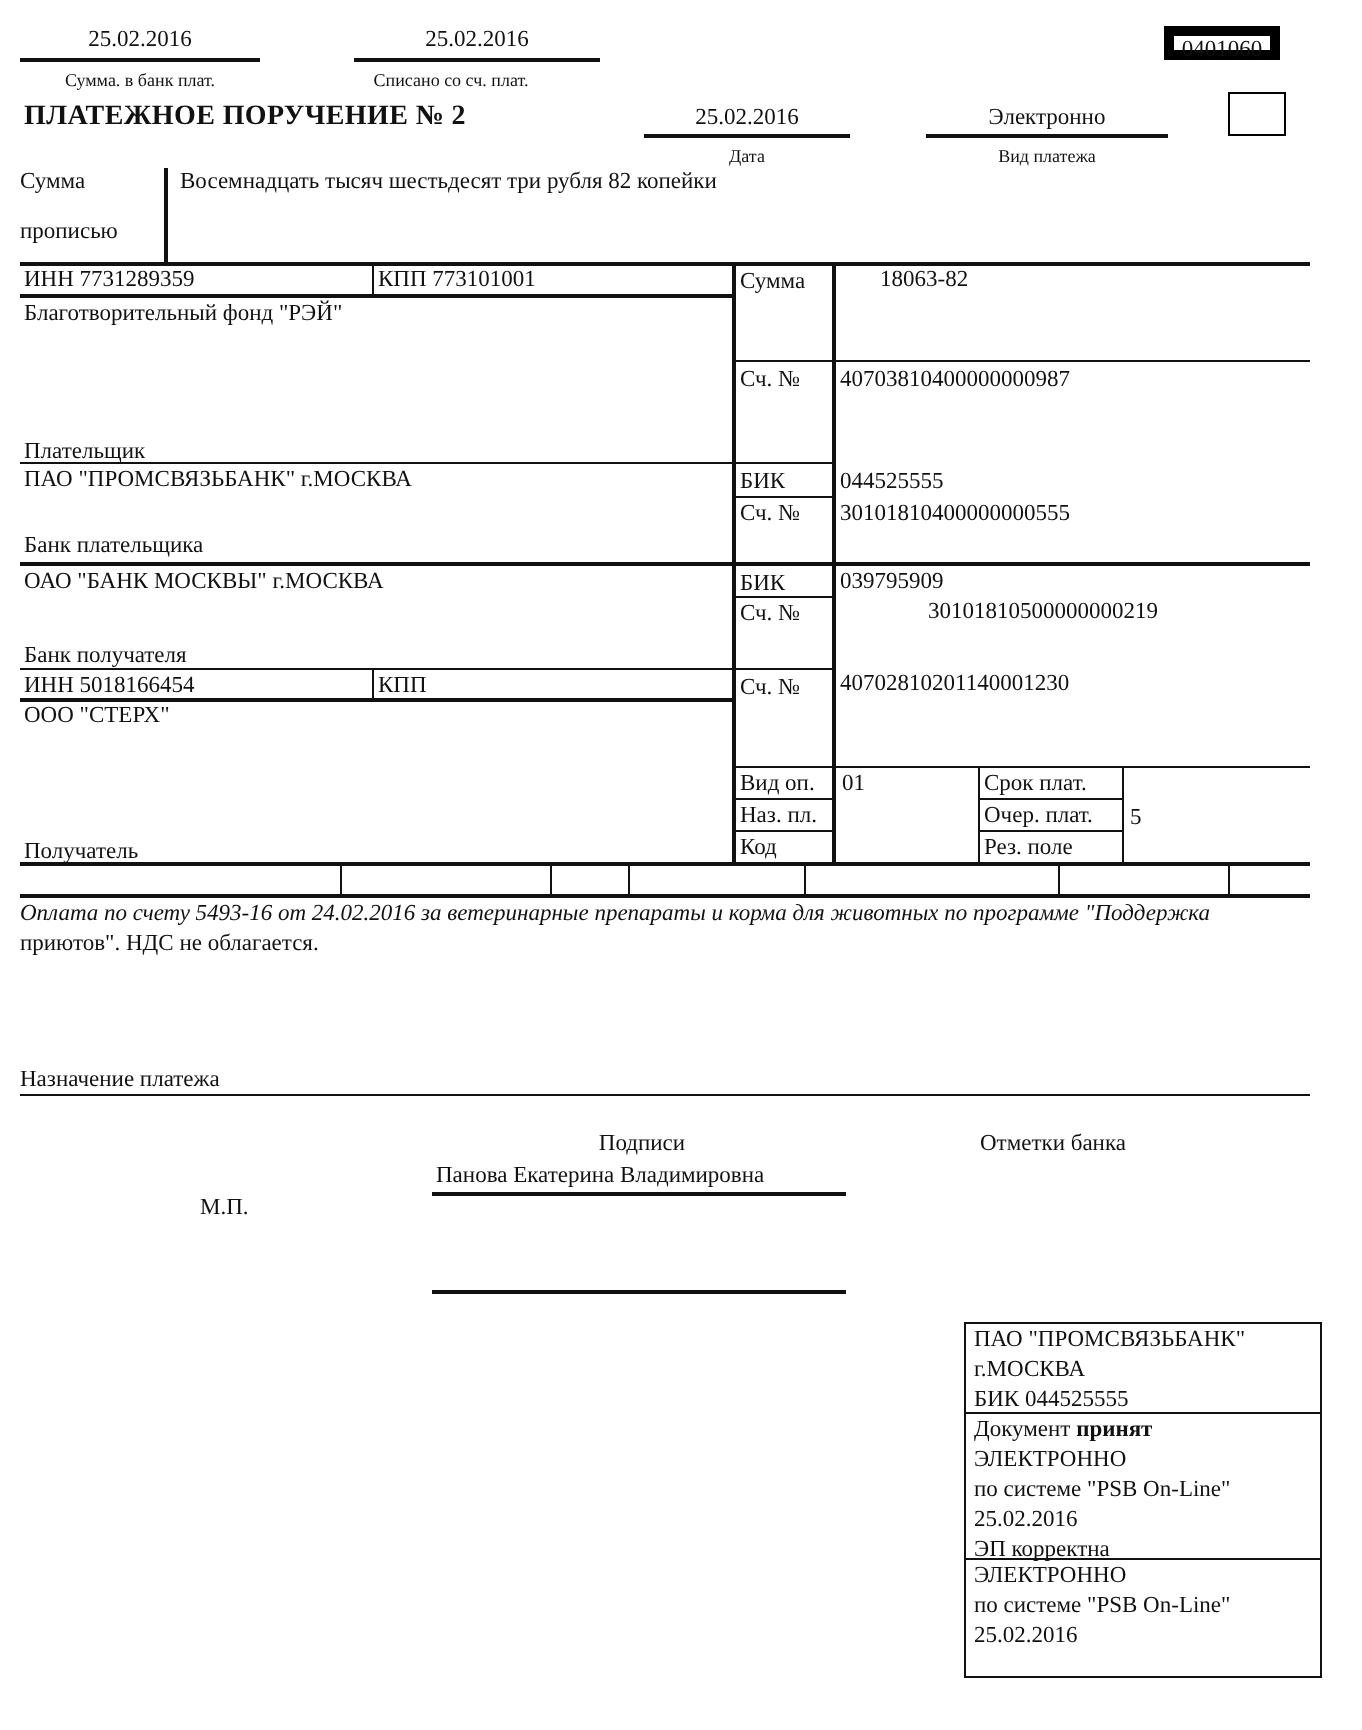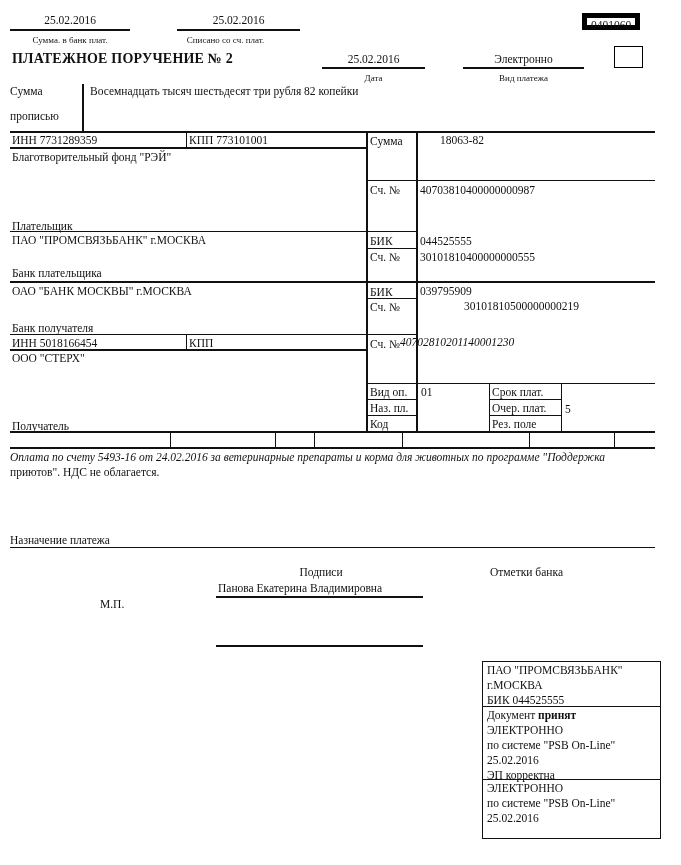--- a/index.html
+++ b/index.html
@@ -87,21 +87,21 @@
 <div class="t" style="left:420px;top:299px;margin-left:44px;">30101810500000000219</div>
 
 <div class="hl1" style="left:10px;top:334px;width:406px;"></div>
 
 <div class="t" style="left:12px;top:336px;">ИНН 5018166454</div>
 <div class="vl1" style="left:186px;top:334px;height:15px;"></div>
 <div class="t" style="left:189px;top:336px;">КПП</div>
 <div class="hl" style="left:10px;top:349px;width:356px;"></div>
 <div class="t" style="left:12px;top:351px;">ООО "СТЕРХ"</div>
 <div class="t" style="left:370px;top:337px;">Сч. №</div>
-<div class="t" style="left:400px;top:335px;font-style:italic;">40702810201140001230</div>
+<div class="t" style="left:420px;top:335px;">40702810201140001230</div>
 
 <div class="hl1" style="left:366px;top:383px;width:289px;"></div>
 <div class="t" style="left:370px;top:385px;">Вид оп.</div>
 <div class="t" style="left:421px;top:385px;">01</div>
 <div class="hl1" style="left:366px;top:399px;width:50px;"></div>
 <div class="t" style="left:370px;top:401px;">Наз. пл.</div>
 <div class="hl1" style="left:366px;top:415px;width:50px;"></div>
 <div class="t" style="left:370px;top:417px;">Код</div>
 
 <div class="vl1" style="left:489px;top:383px;height:48px;"></div>

